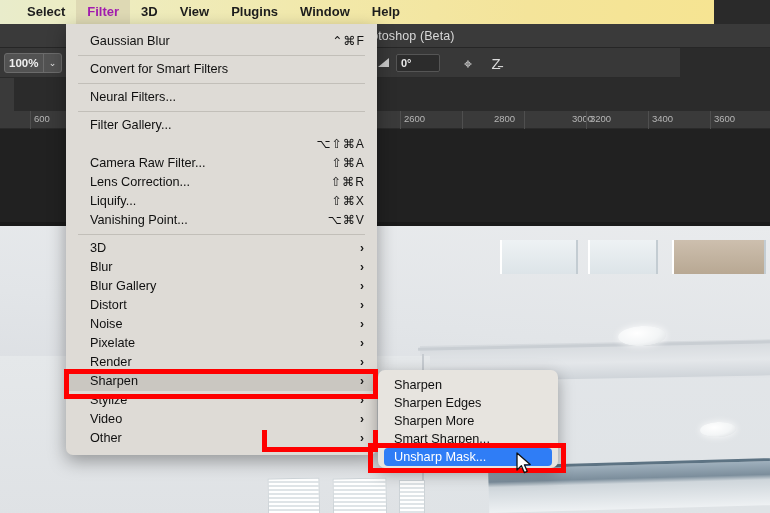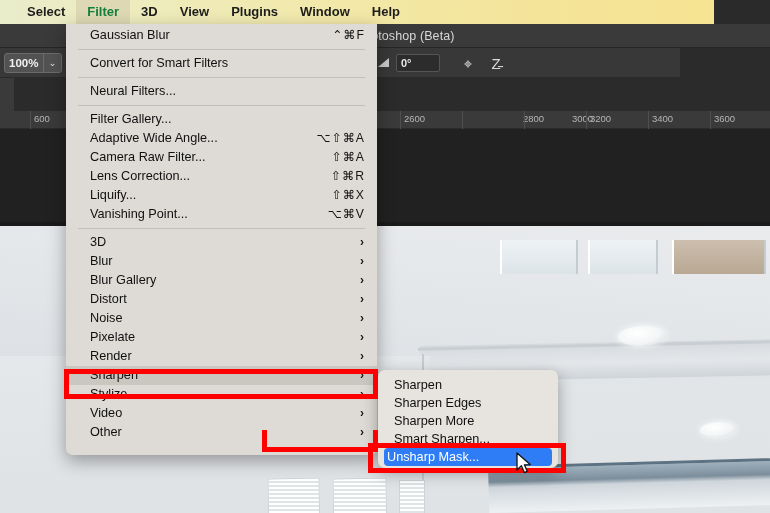--- a/index.html
+++ b/index.html
@@ -144,30 +144,30 @@
   
   .menubar {
     position: absolute; left: 0; top: 0; width: 714px; height: 24px;
     background: linear-gradient(92deg, #e9eccb 0%, #eeecbe 18%, #f2e8a8 48%, #f4e49a 74%, #f6e492 100%);
     display: flex; align-items: center;
   }
   .mb-item {
     height: 24px; line-height: 24px; padding: 0 11px;
     font-size: 13px; font-weight: bold; color: #1d1d1d; white-space: nowrap;
   }
-  .mb-item.active { background: #ded9b4; color: #15803d; }
+  .mb-item.active { background: #ded9b4; color: #a21caf; }
   .mb-spacer { width: 16px; }
 
   
   .menu {
     position: absolute; left: 66px; top: 24px; width: 311px; height: 431px;
     background: #dedbd6;
     border-radius: 0 0 7px 7px;
     box-shadow: 0 6px 18px rgba(0,0,0,.35);
-    padding-top: 2px;
+    padding-top: 8px;
     overflow: hidden;
   }
   .mi {
     position: relative; height: 19px; line-height: 19px;
     padding-left: 24px; padding-right: 12px;
     font-size: 12.7px; color: #101010; white-space: nowrap;
   }
   .mi .sc {
     position: absolute; right: 12px; top: 0; font-size: 12.2px; color: #141414;
     letter-spacing: 1px;
@@ -186,21 +186,21 @@
     background: #e7e4df; border-radius: 7px;
     box-shadow: 0 5px 16px rgba(0,0,0,.34);
     padding-top: 6px; overflow: hidden;
   }
   .smi {
     height: 18px; line-height: 18px; padding-left: 16px;
     font-size: 12.7px; color: #101010; white-space: nowrap;
   }
   .smi.sel {
     background: #2f7df6; color: #ffffff; margin: 0 6px; border-radius: 4px;
-    padding-left: 3px;
+    padding-left: 10px;
   }
 
   
   .redbox { position: absolute; border: 5px solid #ff0000; }
   .rb1 { left: 64px; top: 369px; width: 314px; height: 30px; }
   .rb2 { left: 262px; top: 430px; width: 116px; height: 22px; border-top: none; }
   .rb3 { left: 368px; top: 443px; width: 198px; height: 30px; }
 
   
   .cursor { position: absolute; left: 516px; top: 452px; }
@@ -248,21 +248,21 @@
   <div class="sidestrip"></div>
 
   <div class="ruler" id="ruler">
       <div class="tick" style="left: 30px;"></div>
       <div class="tick-lbl" style="left: 30px;">600</div>
       <div class="tick" style="left: 115px;"></div>
       <div class="tick-lbl" style="left: 115px;">800</div>
       <div class="tick" style="left: 400px;"></div>
       <div class="tick-lbl" style="left: 400px;">2600</div>
       <div class="tick" style="left: 462px;"></div>
-      <div class="tick-lbl" style="left: 475px; padding-left: 48px;">2800</div>
+      <div class="tick-lbl" style="left: 446px; padding-left: 48px;">2800</div>
       <div class="tick" style="left: 524px;"></div>
       <div class="tick-lbl" style="left: 524px; margin-left: 44px;">3000</div>
       <div class="tick" style="left: 586px;"></div>
       <div class="tick-lbl" style="left: 586px;">3200</div>
       <div class="tick" style="left: 648px;"></div>
       <div class="tick-lbl" style="left: 648px;">3400</div>
       <div class="tick" style="left: 710px;"></div>
       <div class="tick-lbl" style="left: 710px;">3600</div>
     </div>
 
@@ -281,21 +281,21 @@
     </div>
 
   <div class="menu" id="filter-menu">
       <div class="mi"><span>Gaussian Blur</span><span class="sc">⌃⌘F</span></div>
       <div class="sep"></div>
       <div class="mi"><span>Convert for Smart Filters</span></div>
       <div class="sep"></div>
       <div class="mi"><span>Neural Filters...</span></div>
       <div class="sep"></div>
       <div class="mi"><span>Filter Gallery...</span></div>
-      <div class="mi"><span>Adaptive Wide Angle...</span><span class="sc">⌥⇧⌘A</span></div>
+      <div class="mi"><span class="sc">⌥⇧⌘A</span></div>
       <div class="mi"><span>Camera Raw Filter...</span><span class="sc">⇧⌘A</span></div>
       <div class="mi"><span>Lens Correction...</span><span class="sc">⇧⌘R</span></div>
       <div class="mi"><span>Liquify...</span><span class="sc">⇧⌘X</span></div>
       <div class="mi"><span>Vanishing Point...</span><span class="sc">⌥⌘V</span></div>
       <div class="sep"></div>
       <div class="mi"><span>3D</span><span class="arw">›</span></div>
       <div class="mi"><span>Blur</span><span class="arw">›</span></div>
       <div class="mi"><span>Blur Gallery</span><span class="arw">›</span></div>
       <div class="mi"><span>Distort</span><span class="arw">›</span></div>
       <div class="mi"><span>Noise</span><span class="arw">›</span></div>

